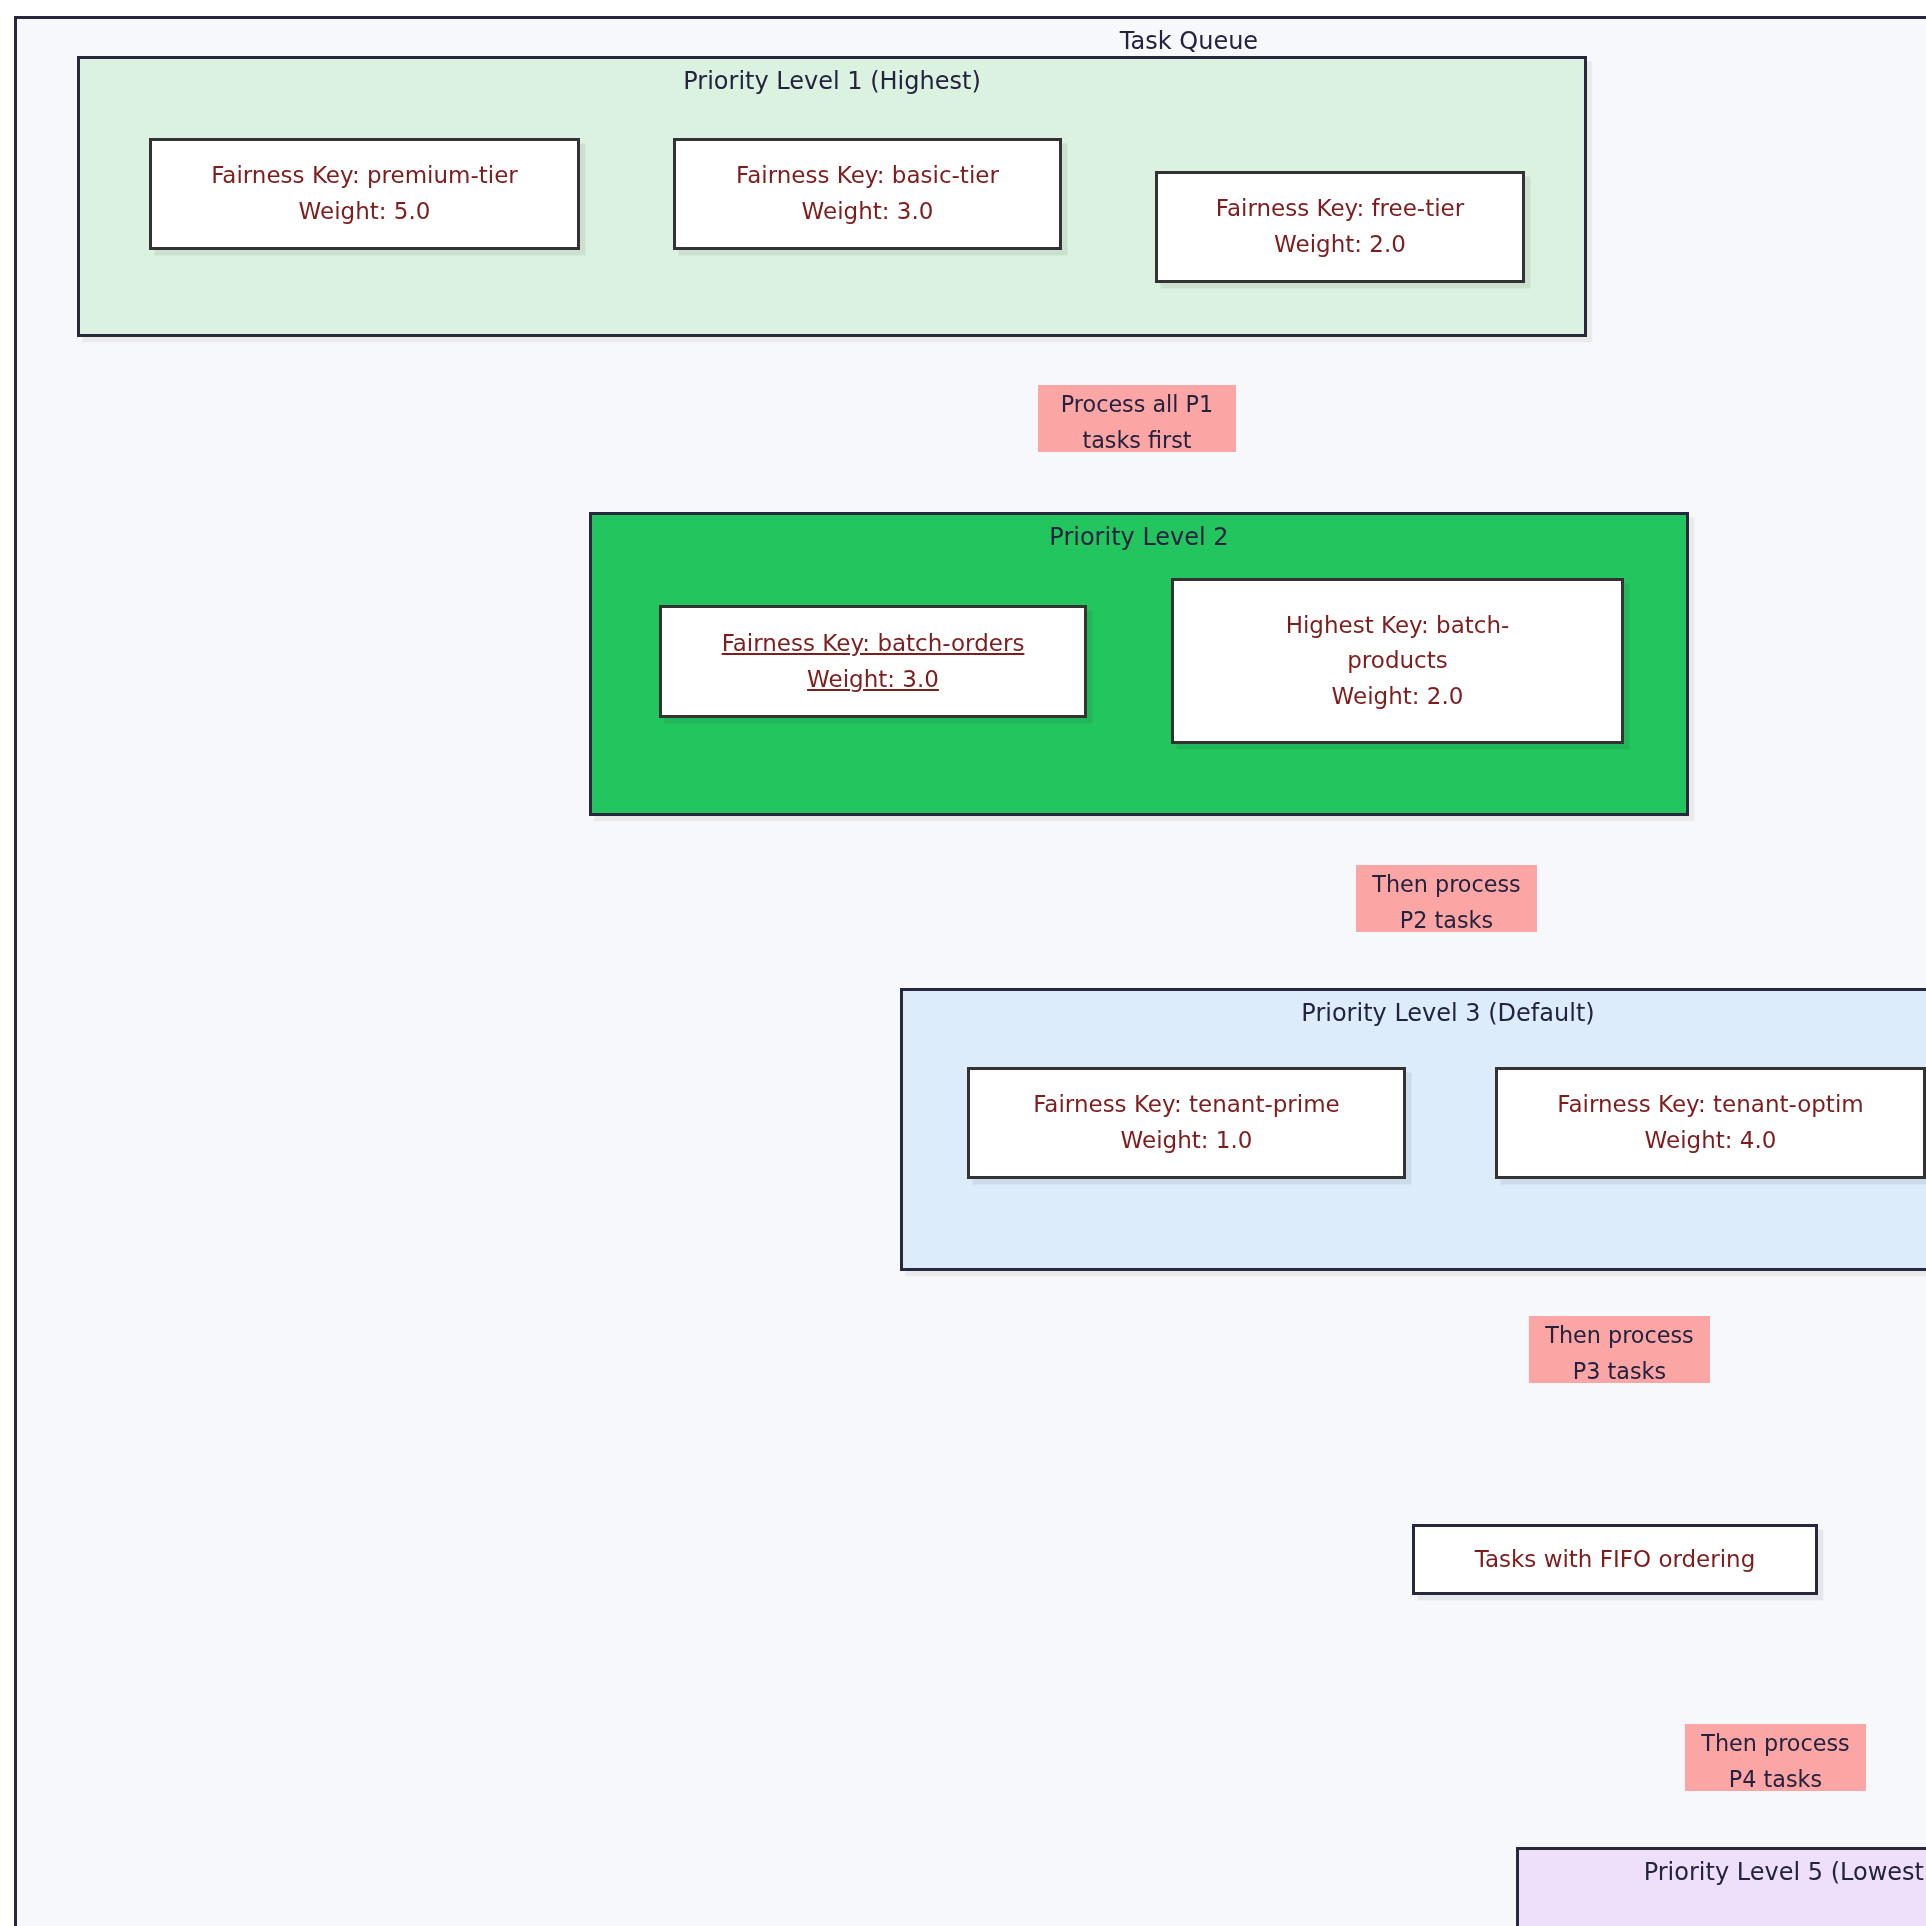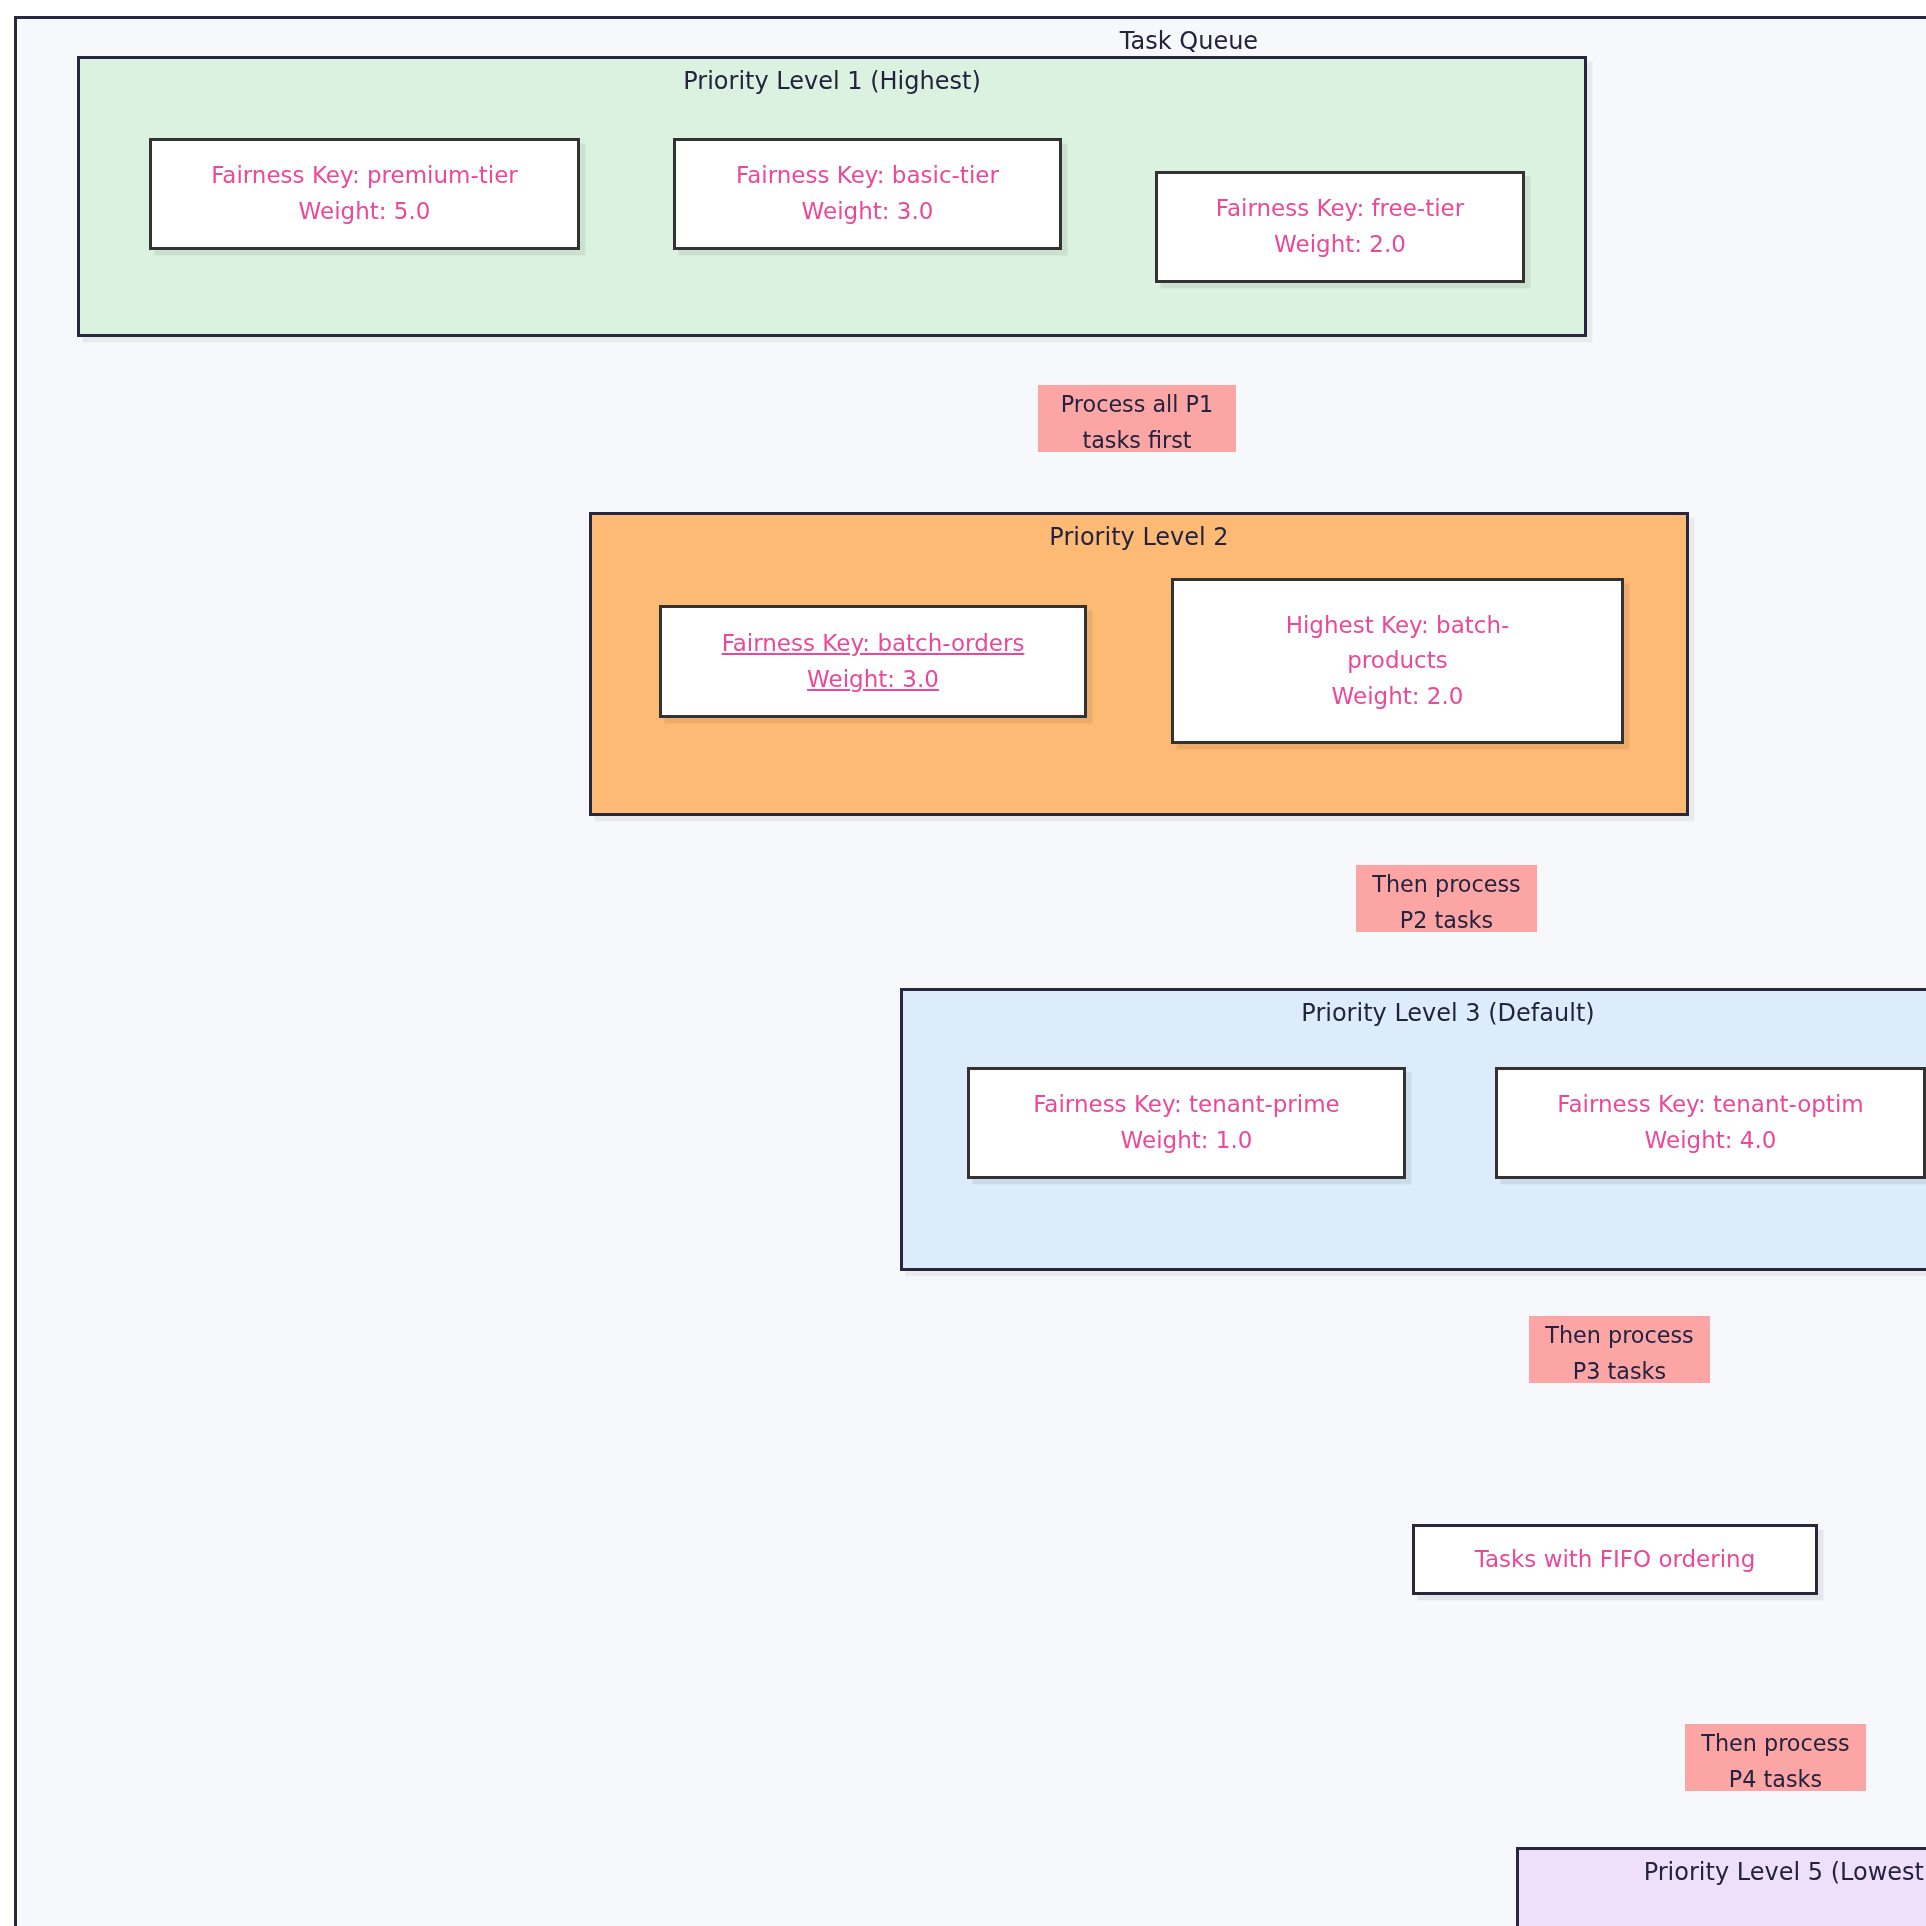--- a/index.html
+++ b/index.html
@@ -49,37 +49,37 @@
     border: 3.5px solid #27273f;
     box-shadow: 5.4px 5.4px 0 0 #eaeaea;
   }
   .pgroup-title {
     width: 100%;
     margin-top: 9.2px;
     font-size: 24px;
     line-height: 1.15;
   }
   .g-green  { background: #dcf2e0; }
-  .g-orange { background: #fdba74; }
+  .g-orange { background: #22c55e; }
   .g-blue   { background: #dcecfb; }
   .g-pink   { background: #fddeee; }
   .g-purple { background: #eedffb; }
 
   
   .leafbox {
     position: absolute;
     box-sizing: border-box;
     background: #ffffff;
     border: 3.5px solid #333333;
     display: flex;
     flex-direction: column;
     justify-content: center;
     align-items: center;
     text-align: center;
-    color: #ec4899;
+    color: #7f1d1d;
     font-size: 23px;
     line-height: 1.55;
     padding: 2.3px 7px;
   }
   .leafbox.navy { border-color: #27273f; }
   .leafbox .ln { display: block; white-space: normal; }
   .shadow-sm { box-shadow: 5.4px 5.4px 0 0 rgba(0,0,0,0.07); }
   
   .edgelabel {
     position: absolute;

